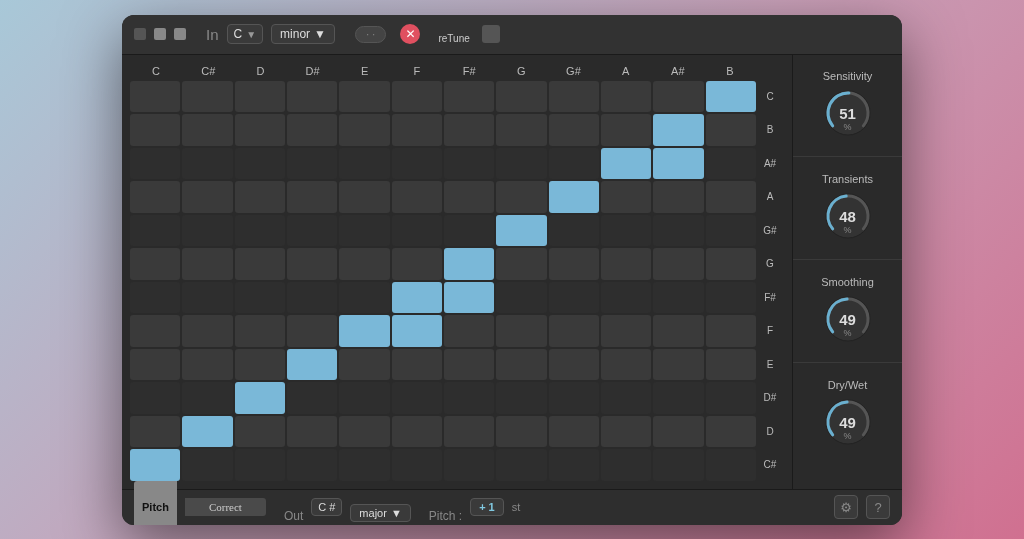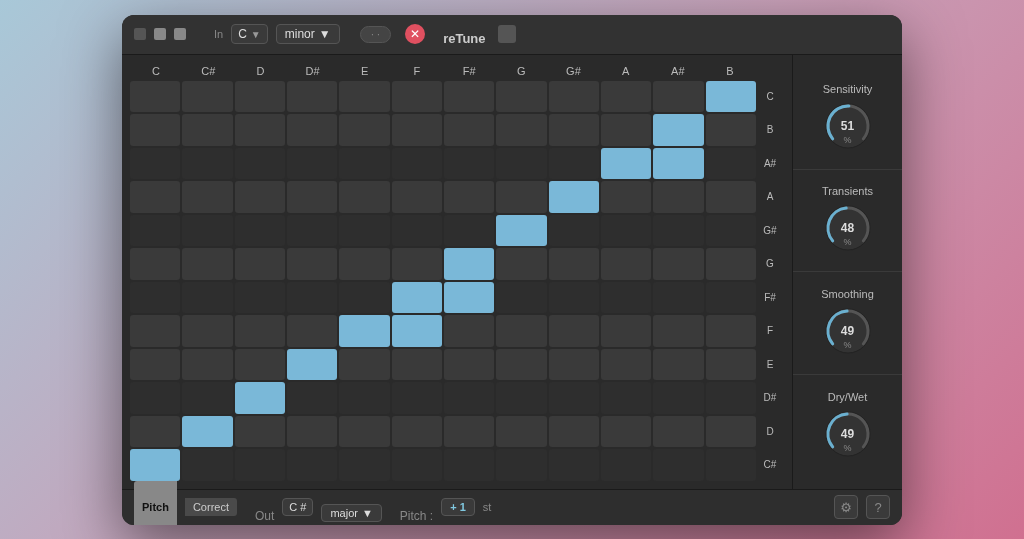--- a/index.html
+++ b/index.html
@@ -36,22 +36,22 @@
     }
     .window-btn {
       width: 12px; height: 12px;
       border-radius: 2px;
       background: #555;
       cursor: pointer;
     }
     .window-btn.active { background: #888; }
     .in-label {
       color: #888;
-      font-size: 11px;
-      margin-left: 20px;
+      font-size: 15px;
+      margin-left: 12px;
     }
     .key-selector {
       background: #3a3a3a;
       border: 1px solid #555;
       border-radius: 4px;
       color: #ddd;
       font-size: 12px;
       padding: 2px 6px;
       display: flex;
       align-items: center;
@@ -87,22 +87,22 @@
       display: flex;
       align-items: center;
       justify-content: center;
       cursor: pointer;
       font-size: 12px;
       color: white;
       margin-left: 6px;
     }
     .app-title {
       color: #ccc;
-      font-size: 13px;
-      font-weight: 700;
+      font-size: 10px;
+      font-weight: 400;
       margin-left: 10px;
       margin-top: 8px;
     }
     .app-icon {
       width: 18px; height: 18px;
       background: #555;
       border-radius: 3px;
       margin-left: 4px;
     }
     
@@ -189,23 +189,24 @@
       font-size: 11px;
       padding: 20px 8px;
       border-radius: 3px 0 0 3px;
       font-weight: 600;
       cursor: pointer;
     }
     .correct-btn {
       background: #4a4a4a;
       color: #ccc;
       font-size: 11px;
-      padding: 3px 8px;
+      padding: 3px 24px;
       border-radius: 0 3px 3px 0;
       cursor: pointer;
+      font-family: Liberation Serif, serif;
     }
     .out-label, .trans-label {
       color: #888;
       font-size: 12px;
       margin-left: 10px;
       margin-top: 18px;
     }
     .out-key-selector {
       background: #3a3a3a;
       border: 1px solid #555;
@@ -249,21 +250,21 @@
       justify-content: center;
       cursor: pointer;
       color: #888;
       font-size: 13px;
     }
     
     .right-panel {
       width: 110px;
       background: #2a2a2a;
       border-left: 1px solid #1a1a1a;
-      padding: 28px 8px;
+      padding: 15px 8px;
       display: flex;
       flex-direction: column;
       gap: 16px;
     }
     .knob-section {
       display: flex;
       flex-direction: column;
       align-items: center;
       gap: 4px;
     }
@@ -278,21 +279,21 @@
       width: 54px;
       height: 54px;
     }
     .knob-svg { width: 54px; height: 54px; }
     .knob-value {
       position: absolute;
       top: 50%;
       left: 50%;
       transform: translate(-50%, -50%);
       color: #ddd;
-      font-size: 12px;
+      font-size: 15px;
       font-weight: 600;
       text-align: center;
       line-height: 1;
     }
     .knob-pct {
       position: absolute;
       bottom: 8px;
       left: 50%;
       transform: translateX(-50%);
       color: #888;

